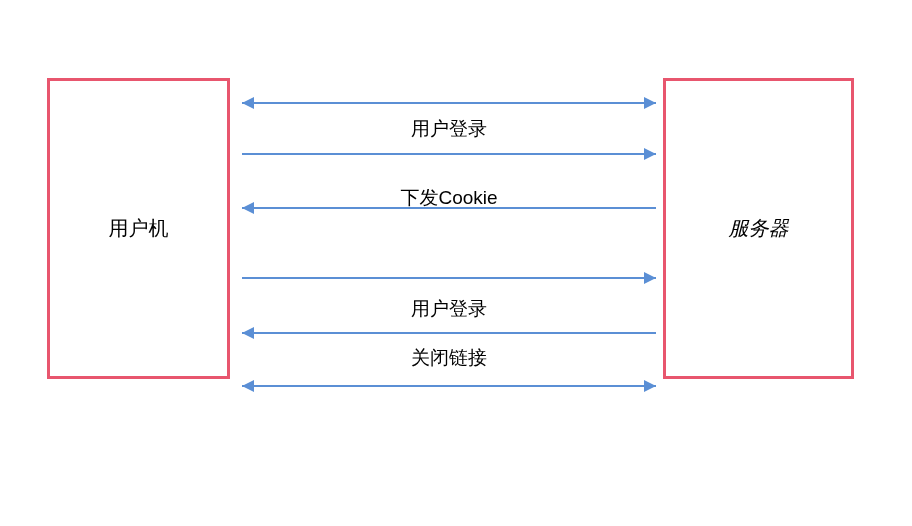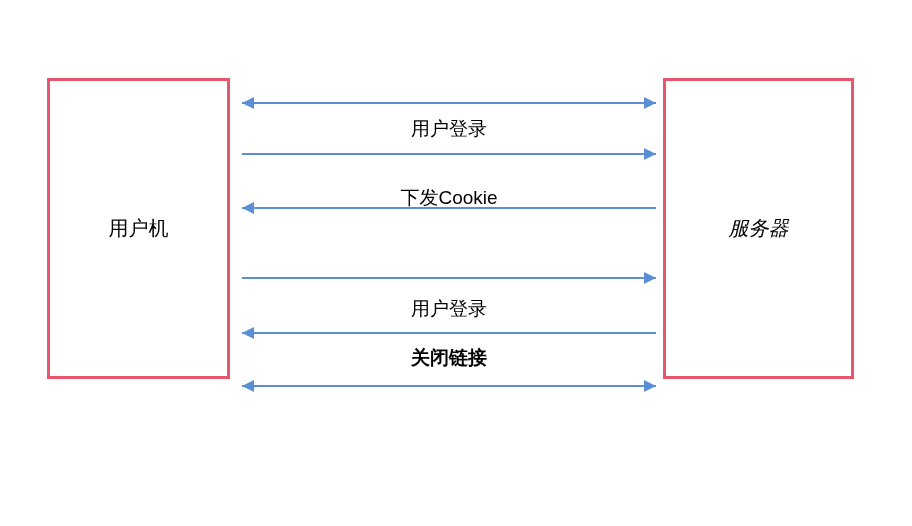--- a/index.html
+++ b/index.html
@@ -41,21 +41,21 @@
     text-align: center;
     font-size: 19px;
     line-height: 23px;
     white-space: pre-line;
   }
   .lbl-0 { top: 61px; }
   .lbl-1 { top: 117px; }
   .lbl-2 { top: 186px; }
   .lbl-3 { top: 224px; }
   .lbl-4 { top: 297px; }
-  .lbl-5 { top: 346px; font-weight: bold; }
+  .lbl-5 { top: 346px; }
   .arrow {
     position: absolute;
     left: 242px;
     width: 414px;
     height: 12px;
   }
   .arr-0 { top: 97px; }
   .arr-1 { top: 148px; }
   .arr-2 { top: 202px; }
   .arr-3 { top: 272px; }

